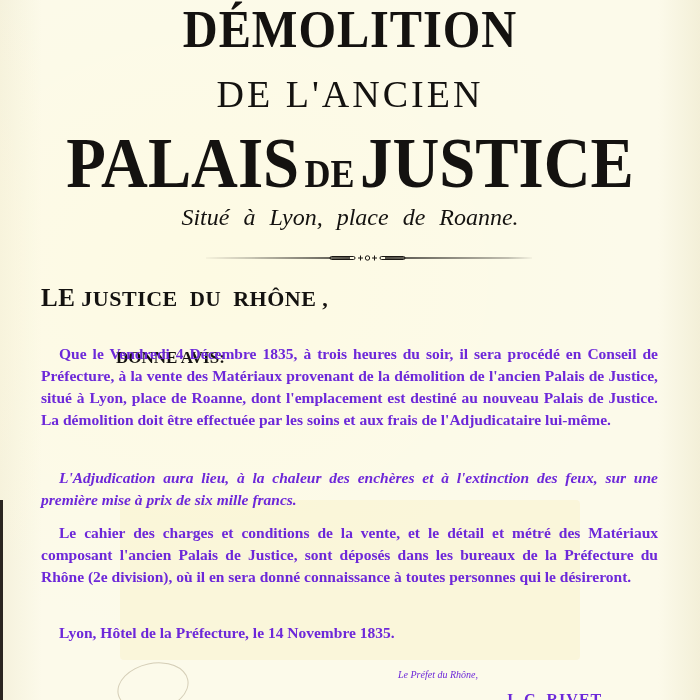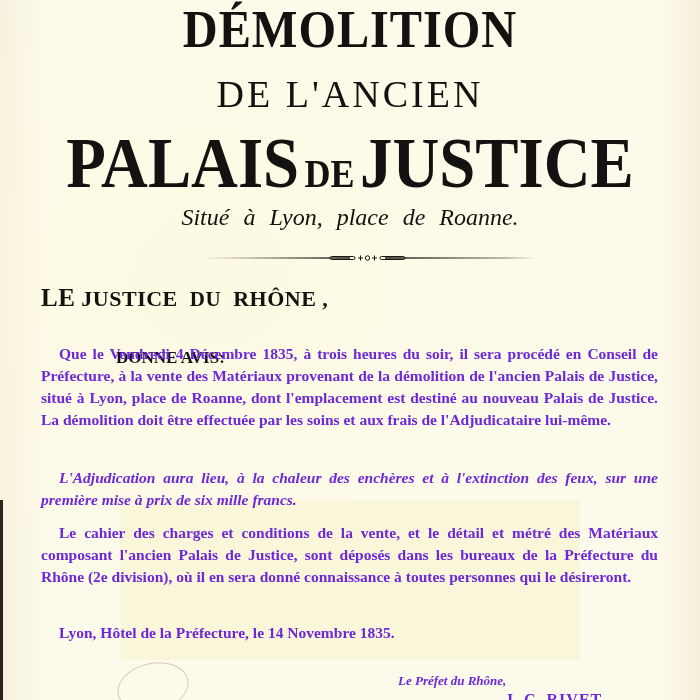--- a/index.html
+++ b/index.html
@@ -57,21 +57,21 @@
       font-size: 17px; line-height: 22px; margin-top: 32px;
     }
     .para { position: absolute; left: 41px; width: 617px; text-align: justify; }
     .para .ind { display: inline-block; width: 18px; }
     .p1 { top: 343px; }
     .p2 { top: 467px; font-style: italic; }
     .p3 { top: 522px; }
     .dateline { position: absolute; left: 59px; top: 622px; text-align: center; }
     .sig-title {
       position: absolute; left: 398px; top: 664px; font-style: italic;
-      font-weight: 700; font-size: 13px; margin-top: 6px;
+      font-weight: 400; font-size: 10px;
     }
     .sig-name {
       position: absolute; left: 505px; top: 689px; font-weight: 700;
       font-size: 16px; letter-spacing: 1px;
     }
     .stamp {
       position: absolute; left: 117px; top: 663px; width: 70px; height: 46px;
       border: 1.5px solid rgba(180,170,140,0.55); border-radius: 50%;
       transform: rotate(-12deg);
     }

